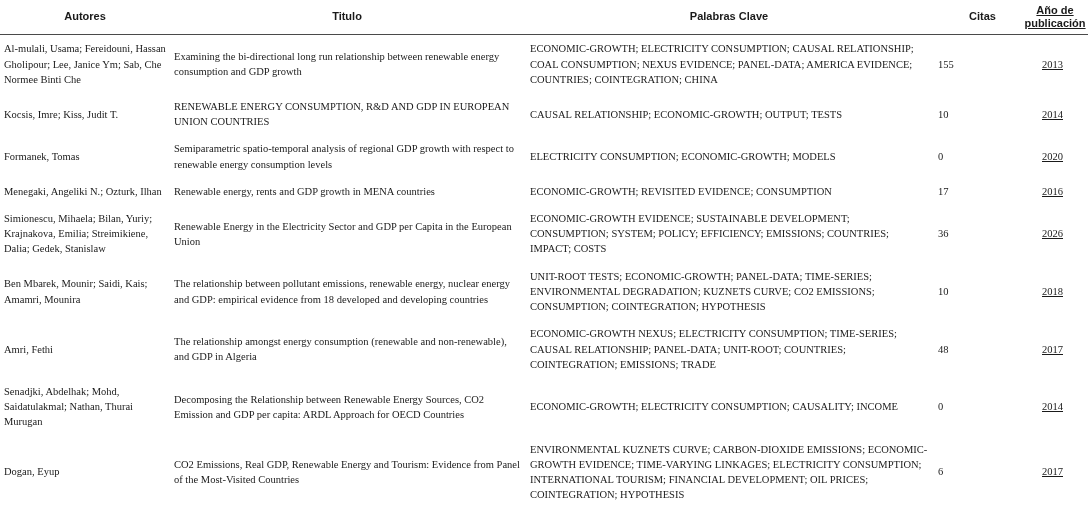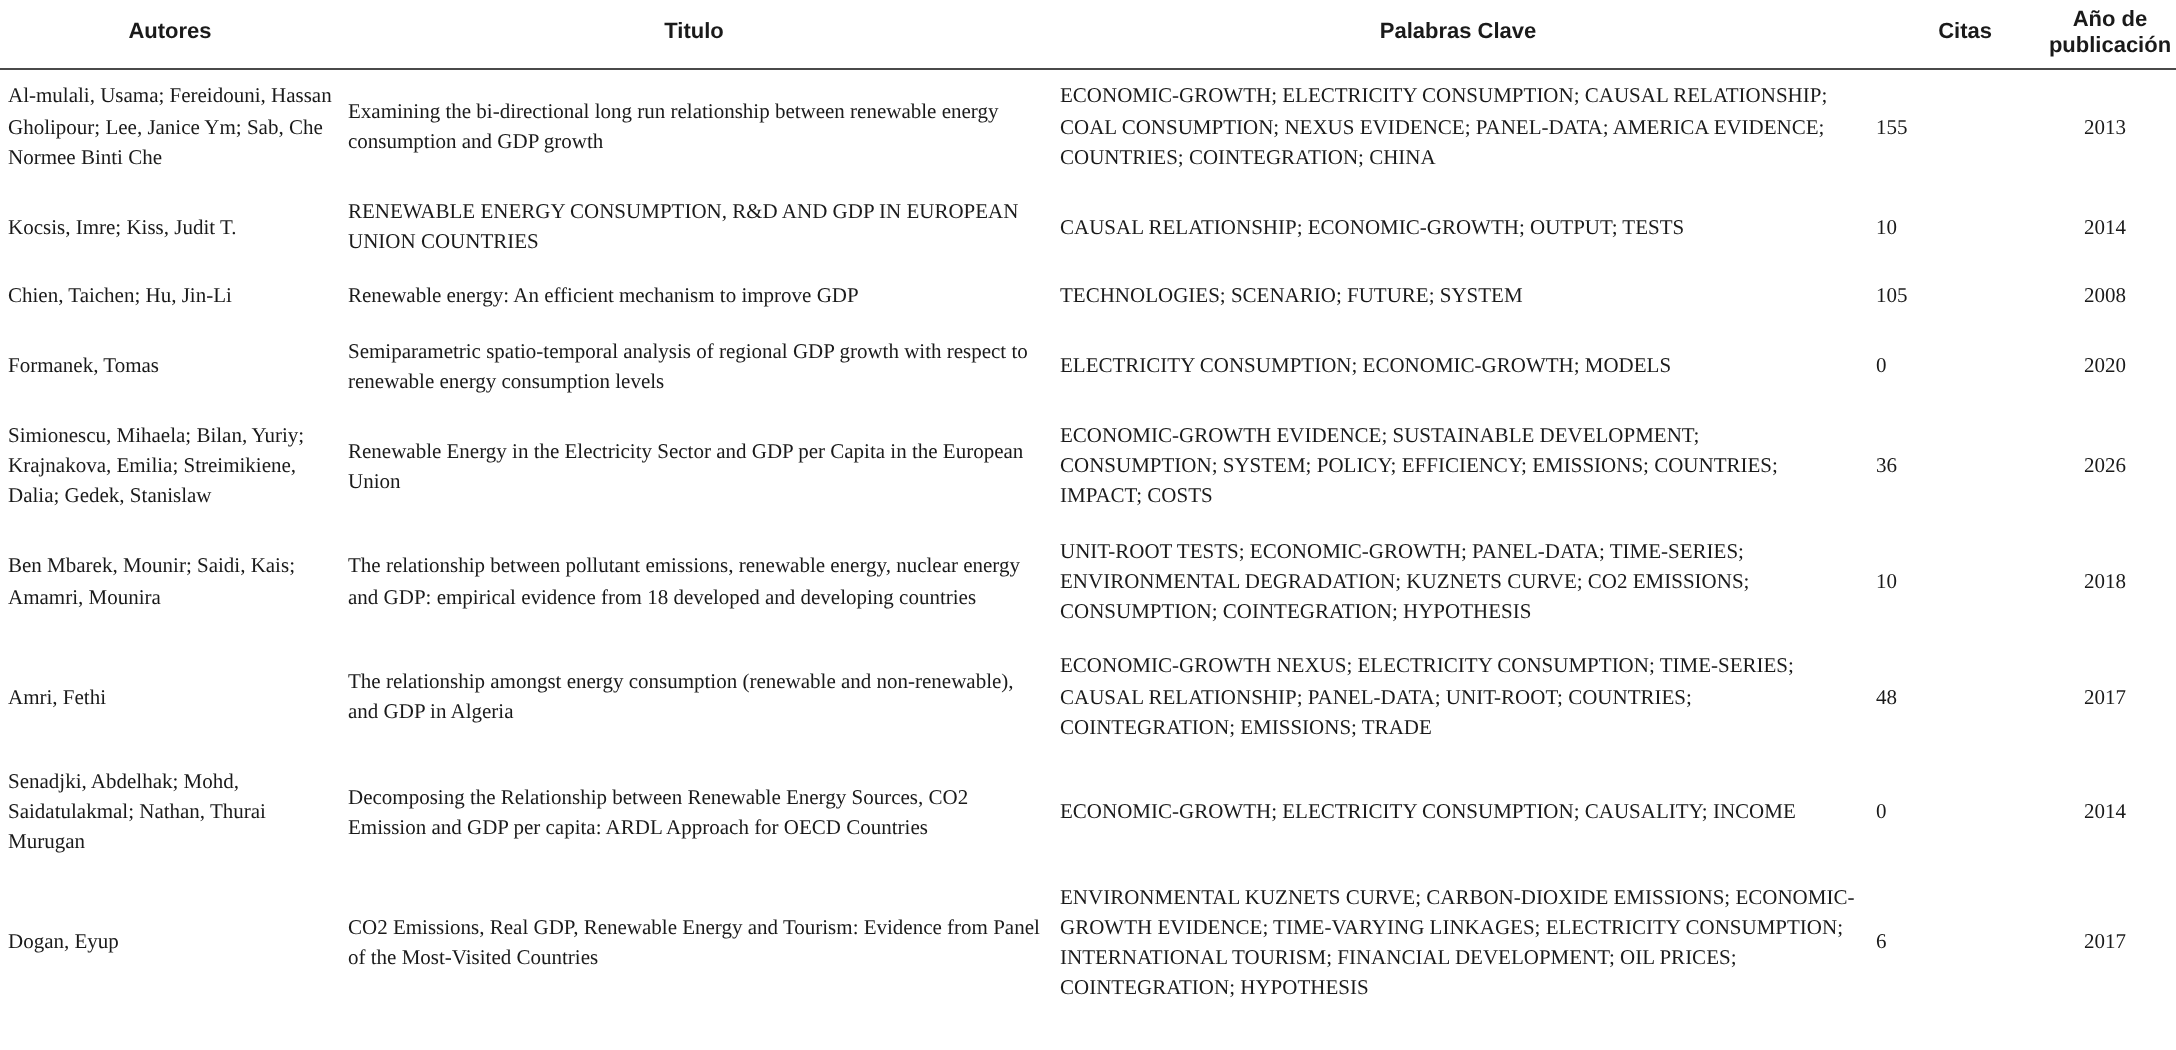--- a/index.html
+++ b/index.html
@@ -32,21 +32,21 @@
   .td {
     font-size: 10.5px;
     line-height: 1.45;
     padding-top: 6px;
     padding-bottom: 6px;
   }
   .col-autores  { width: 172px; padding-left: 4px;  padding-right: 6px; }
   .col-titulo   { width: 356px; padding-left: 2px;  padding-right: 8px; }
   .col-palabras { width: 410px; padding-left: 2px;  padding-right: 10px; margin-top: 11px; }
   .col-citas    { width: 72px;  }
-  .col-anio     { width: 78px;  text-align: right; }
+  .col-anio     { width: 78px;  text-align: right; text-decoration: underline; }
   .th.col-citas { text-align: right; padding-right: 14px; }
   .th.col-anio  { text-align: center; padding-left: 14px; padding-right: 2px; }
   .td.col-citas { padding-right: 20px; }
   .td.col-anio  { padding-right: 25px; }
 </style>
 </head>
 <body>
 
 <div class="table">
   <div class="tr">
@@ -66,36 +66,36 @@
   </div>
 
   <div class="tr">
     <div class="td col-autores">Kocsis, Imre; Kiss, Judit T.</div>
     <div class="td col-titulo">RENEWABLE ENERGY CONSUMPTION, R&amp;D AND GDP IN EUROPEAN UNION COUNTRIES</div>
     <div class="td col-palabras">CAUSAL RELATIONSHIP; ECONOMIC-GROWTH; OUTPUT; TESTS</div>
     <div class="td col-citas">10</div>
     <div class="td col-anio">2014</div>
   </div>
 
-  <div class="tr">
-    <div class="td col-autores">Chien, Taichen; Hu, Jin-Li</div>
-    <div class="td col-titulo">Renewable energy: An efficient mechanism to improve GDP</div>
-    <div class="td col-palabras">TECHNOLOGIES; SCENARIO; FUTURE; SYSTEM</div>
-    <div class="td col-citas">105</div>
-    <div class="td col-anio">2008</div>
-  </div>
 
   <div class="tr">
     <div class="td col-autores">Formanek, Tomas</div>
     <div class="td col-titulo">Semiparametric spatio-temporal analysis of regional GDP growth with respect to renewable energy consumption levels</div>
     <div class="td col-palabras">ELECTRICITY CONSUMPTION; ECONOMIC-GROWTH; MODELS</div>
     <div class="td col-citas">0</div>
     <div class="td col-anio">2020</div>
   </div>
 
+  <div class="tr">
+    <div class="td col-autores">Menegaki, Angeliki N.; Ozturk, Ilhan</div>
+    <div class="td col-titulo">Renewable energy, rents and GDP growth in MENA countries</div>
+    <div class="td col-palabras">ECONOMIC-GROWTH; REVISITED EVIDENCE; CONSUMPTION</div>
+    <div class="td col-citas">17</div>
+    <div class="td col-anio">2016</div>
+  </div>
 
   <div class="tr">
     <div class="td col-autores">Simionescu, Mihaela; Bilan, Yuriy; Krajnakova, Emilia; Streimikiene, Dalia; Gedek, Stanislaw</div>
     <div class="td col-titulo">Renewable Energy in the Electricity Sector and GDP per Capita in the European Union</div>
     <div class="td col-palabras">ECONOMIC-GROWTH EVIDENCE; SUSTAINABLE DEVELOPMENT; CONSUMPTION; SYSTEM; POLICY; EFFICIENCY; EMISSIONS; COUNTRIES; IMPACT; COSTS</div>
     <div class="td col-citas">36</div>
     <div class="td col-anio">2026</div>
   </div>
 
   <div class="tr">

